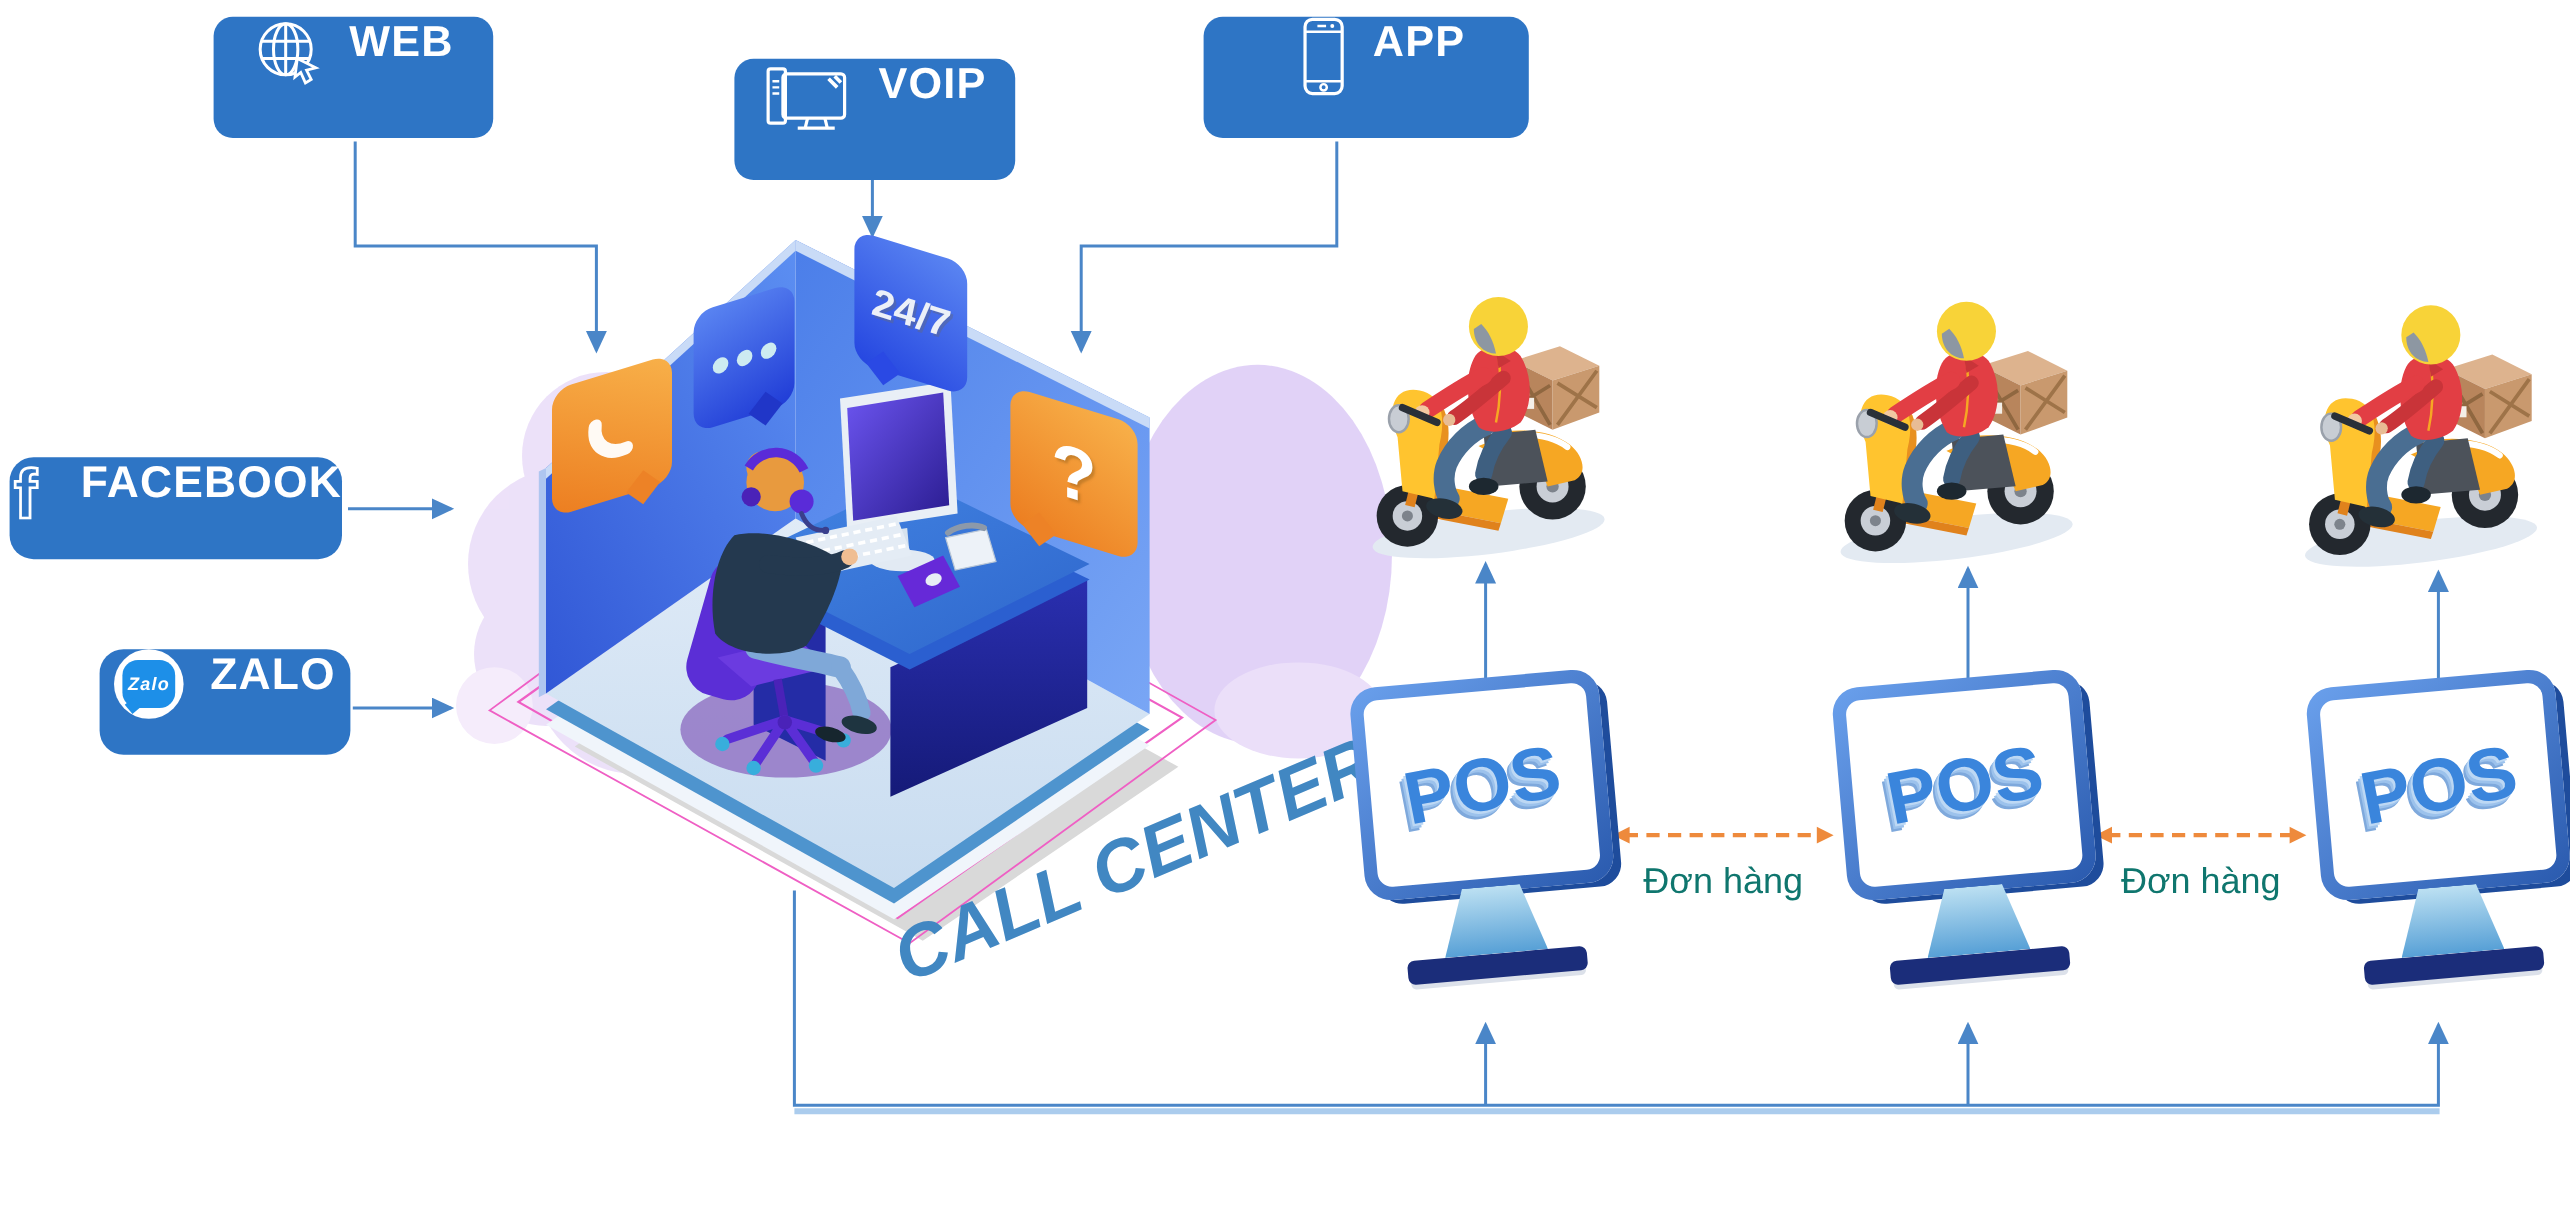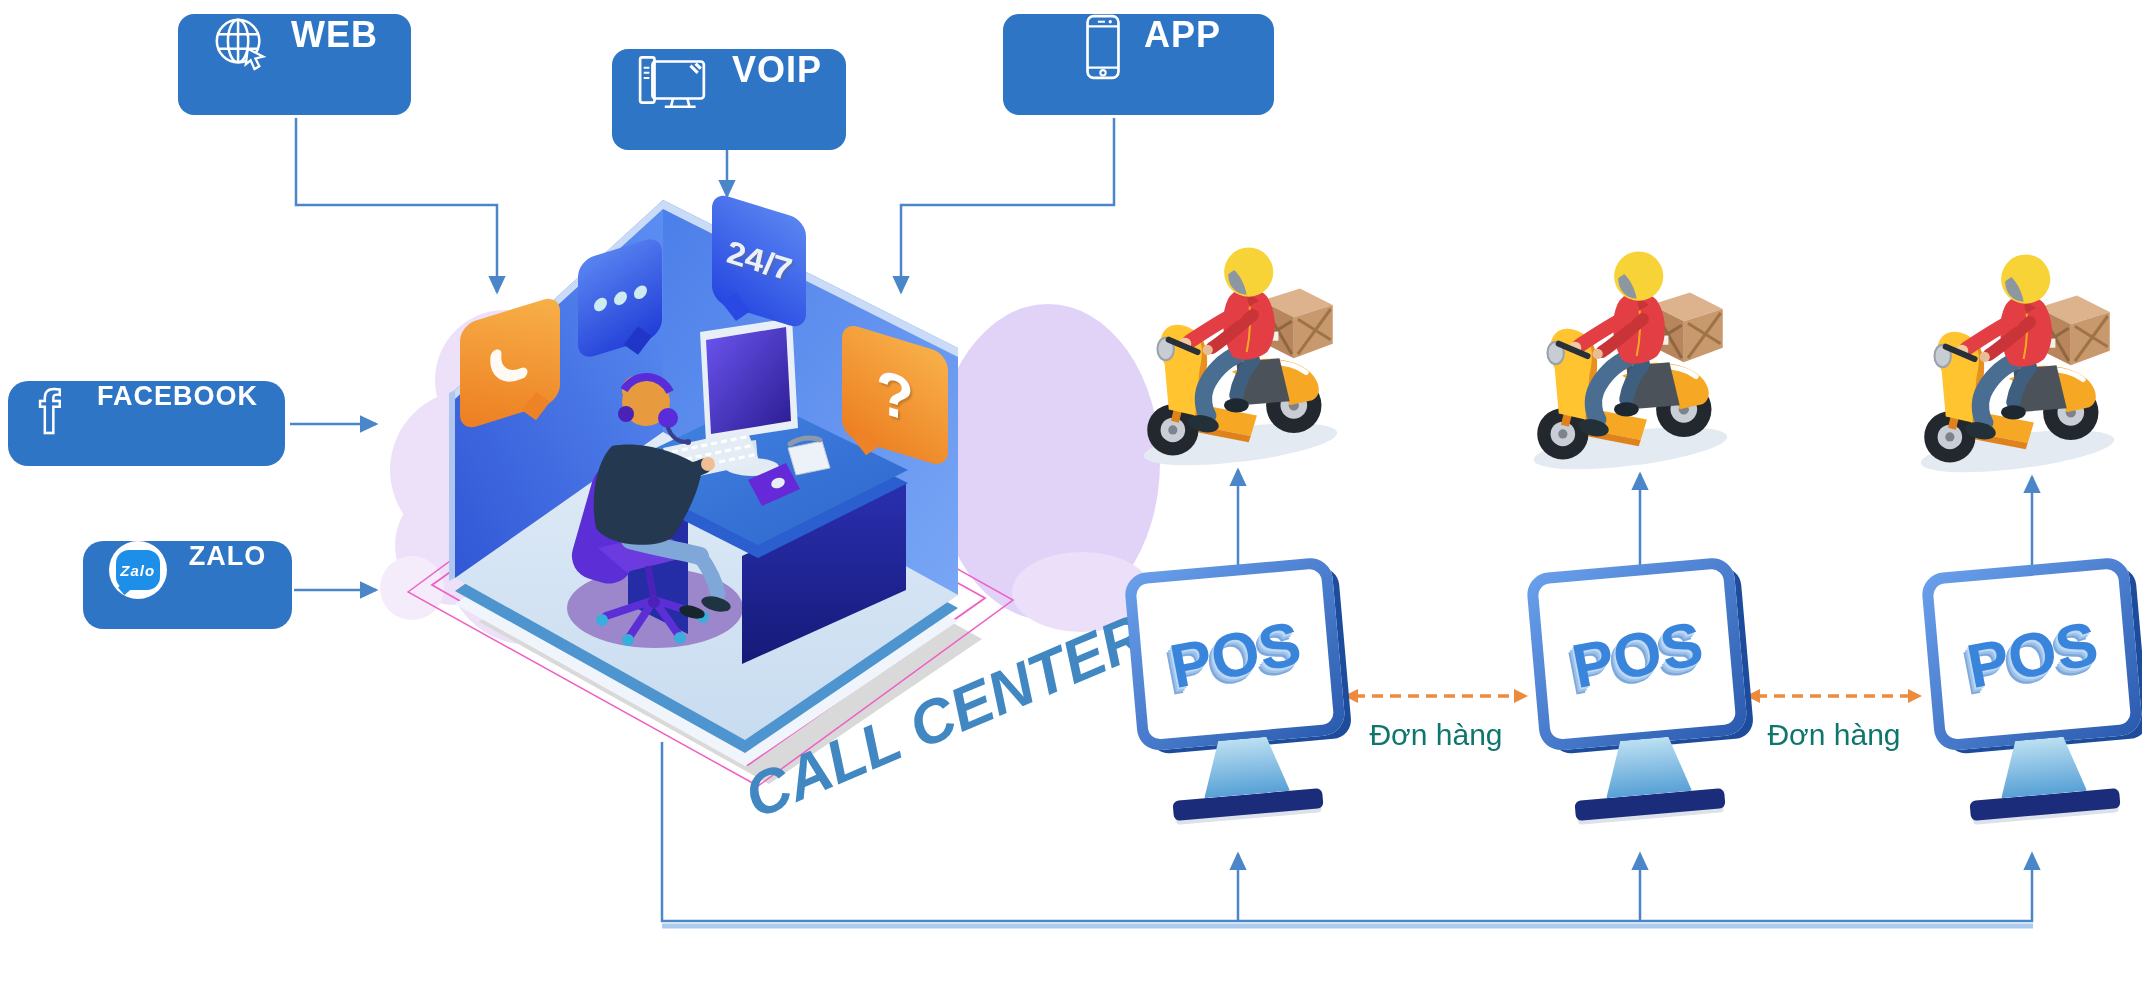--- a/index.html
+++ b/index.html
@@ -5,21 +5,21 @@
   html,body{margin:0;padding:0;background:#fff;}
   .canvas{position:relative;width:2142px;height:1008px;background:#ffffff;overflow:hidden;
           font-family:"Liberation Sans",sans-serif;}
   svg.scene{position:absolute;left:0;top:0;}
 
   
   .chan{position:absolute;background:#2E75C5;border-radius:16px;color:#fff;display:flex;
         align-items:flex-start;justify-content:center;gap:22px;font-weight:700;letter-spacing:1px;}
   .chan .lbl{font-size:36px;}
   .chan.small{border-radius:20px;}
-  .chan.small .lbl{font-size:27px;}
+  .chan.small .lbl{font-size:37px;}
   #btn-web{left:178px;top:14px;width:233px;height:101px;}
   #btn-voip{left:612px;top:14px;width:234px;height:101px;margin-top:35px;}
   #btn-app{left:1003px;top:14px;width:243px;height:101px;padding-left:28px;}
   #btn-facebook{left:8px;top:381px;width:277px;height:85px;}
   #btn-zalo{left:83px;top:541px;width:209px;height:88px;}
 
   .zalo-badge{width:58px;height:58px;background:#fff;border-radius:50%;display:flex;
               align-items:center;justify-content:center;position:relative;}
   .zalo-bubble{width:44px;height:40px;background:#1D8FE8;border-radius:13px;display:flex;
                align-items:center;justify-content:center;position:relative;}

